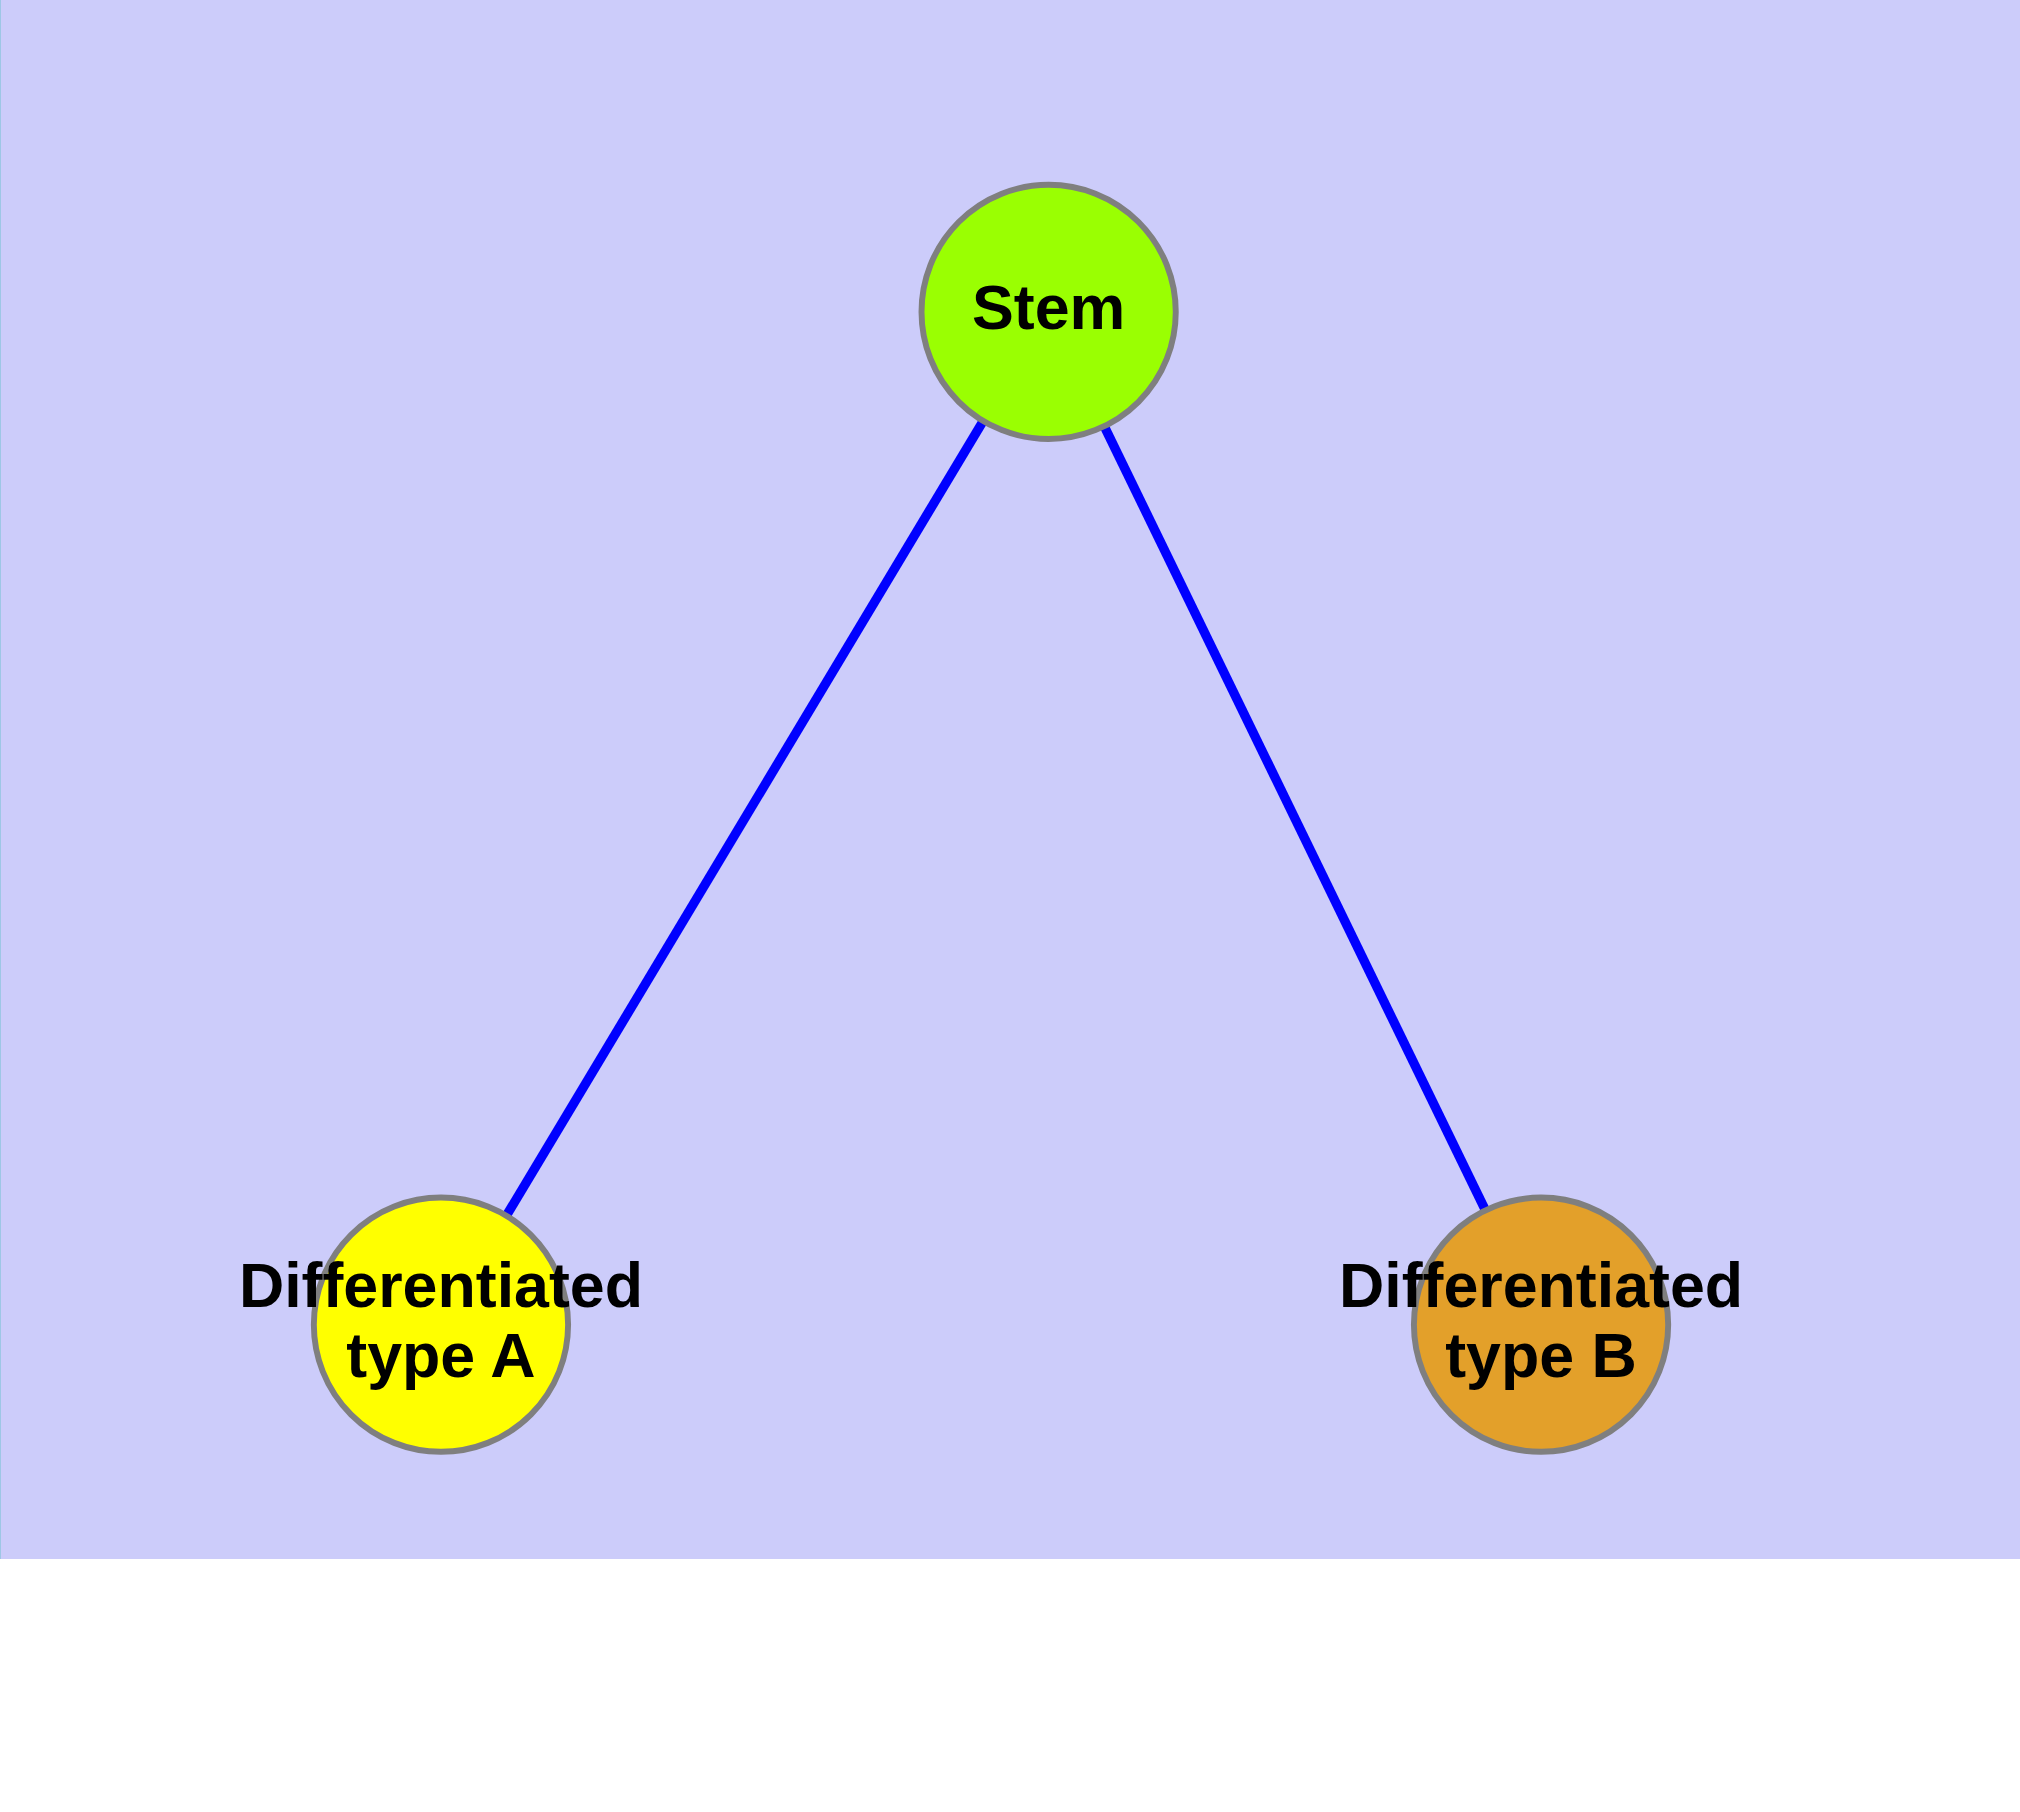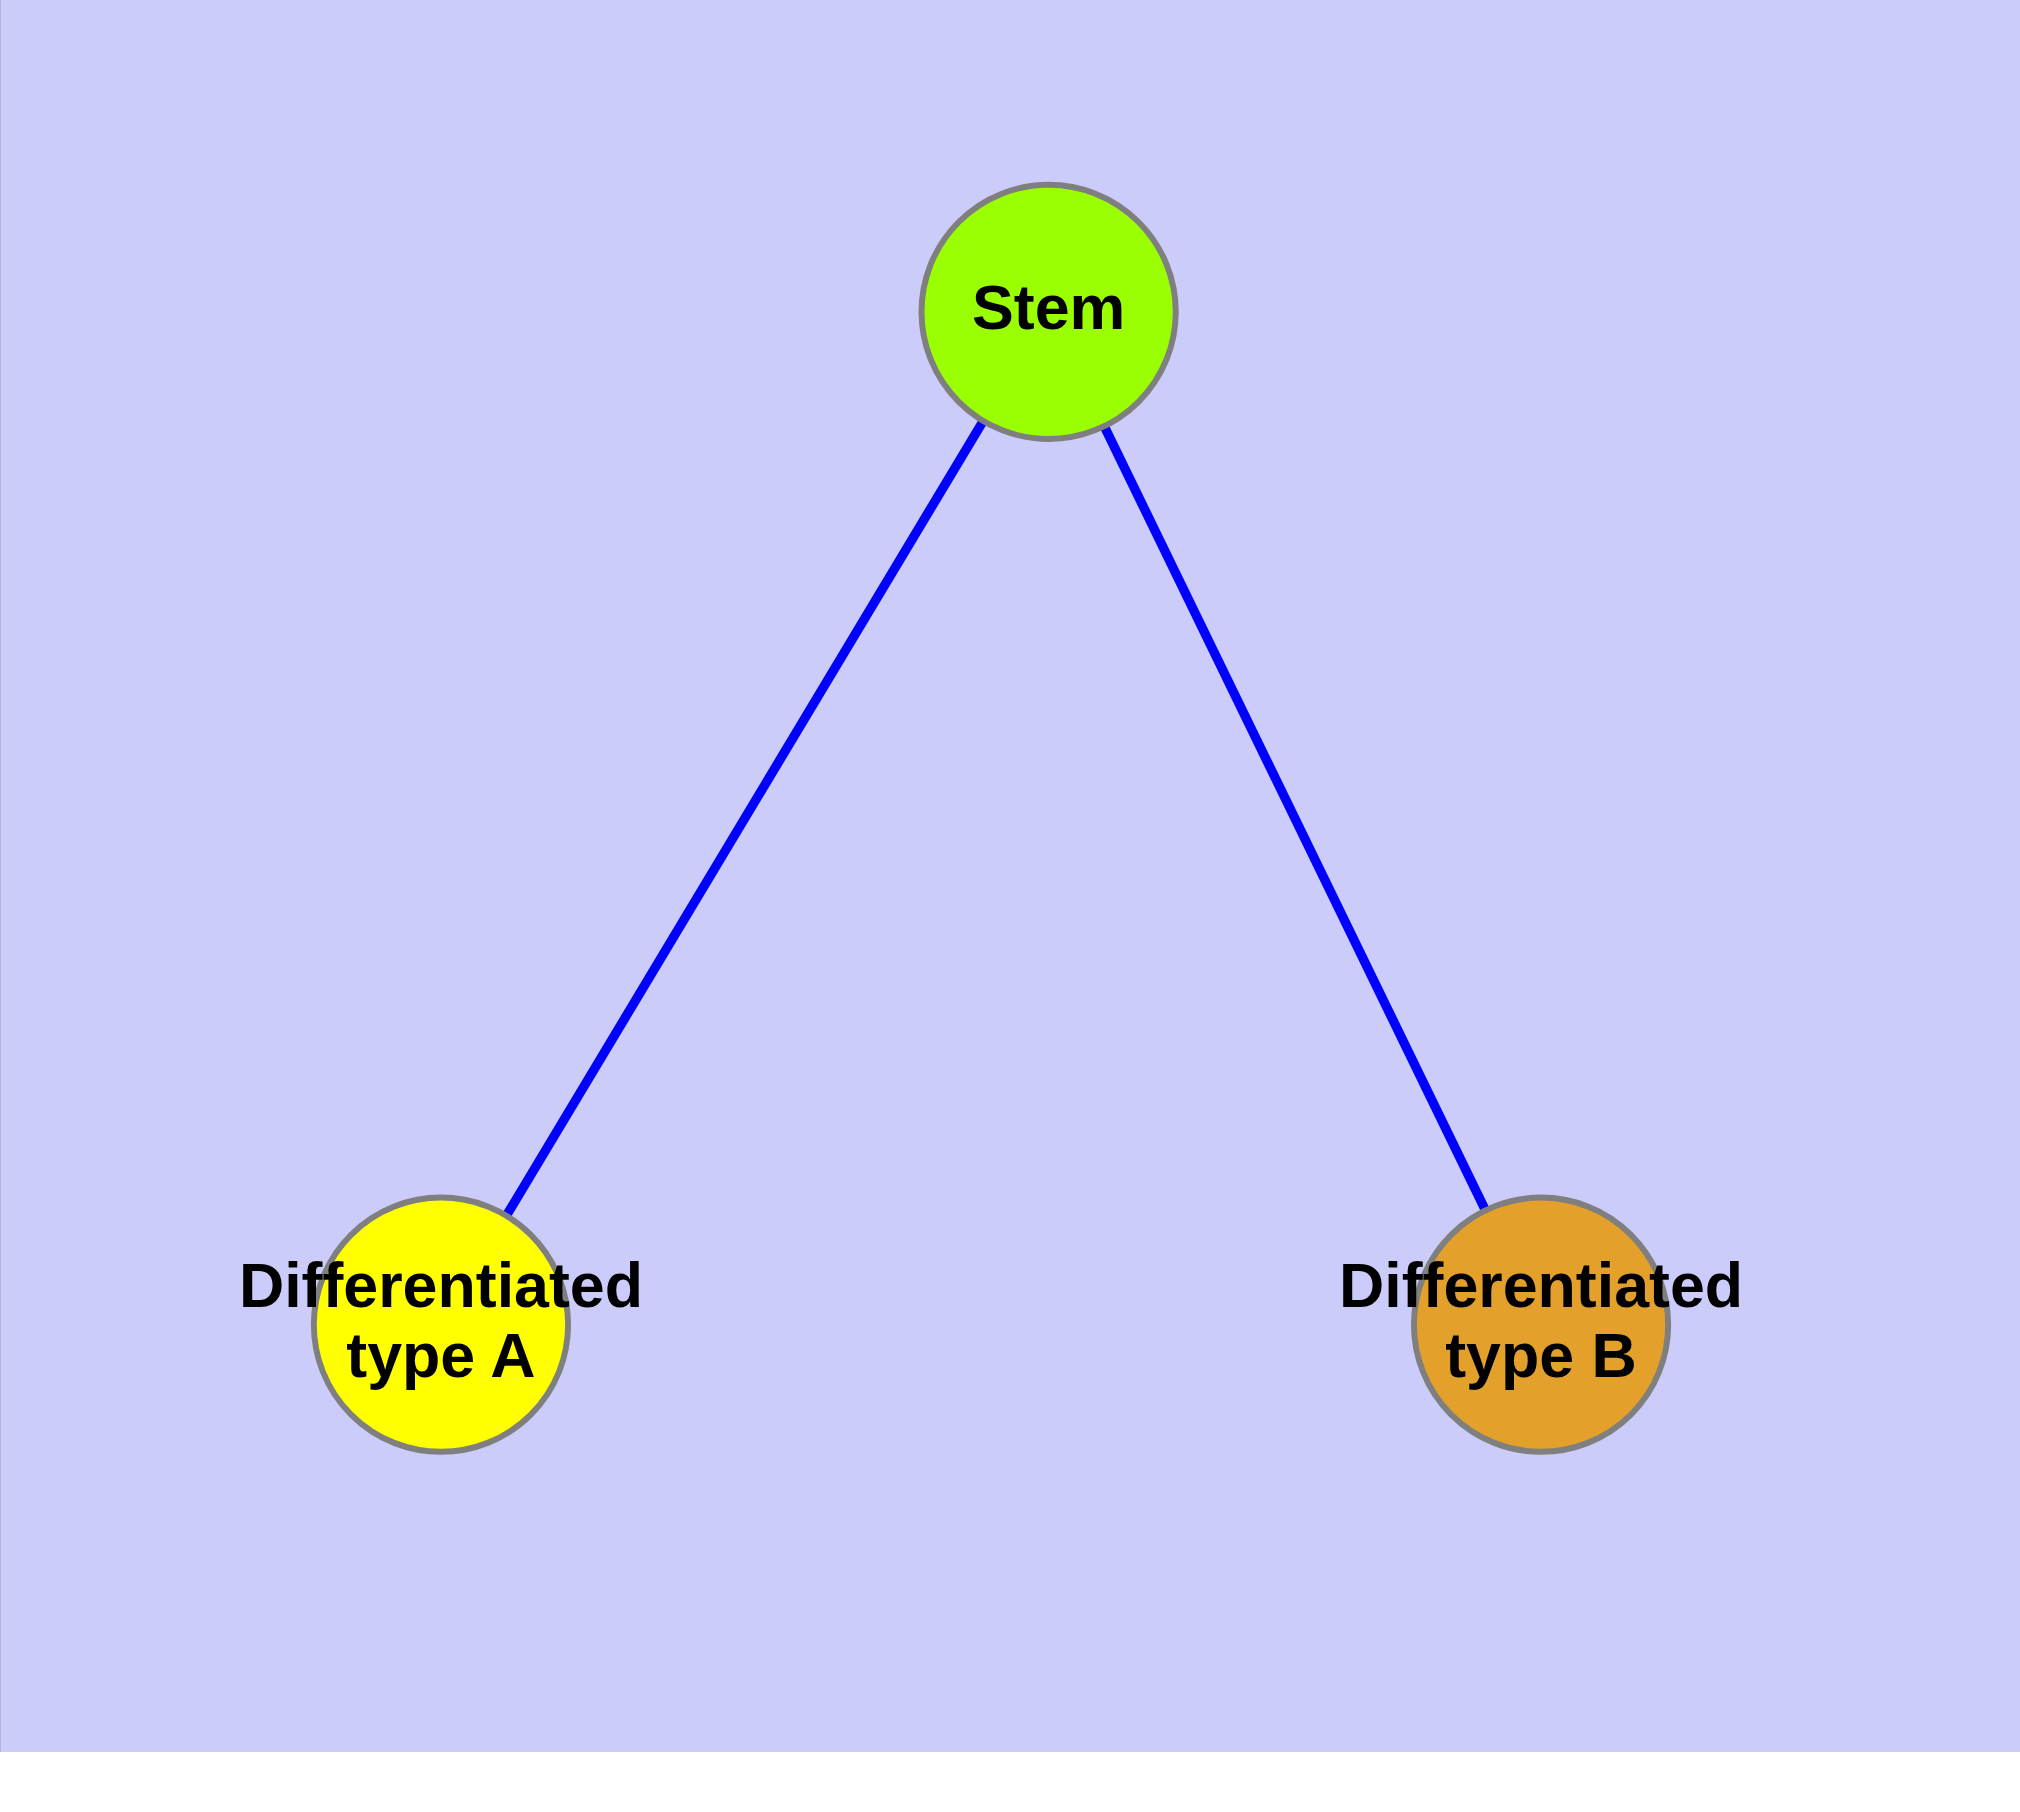--- a/index.html
+++ b/index.html
@@ -27,21 +27,21 @@
     font-weight: bold;
     fill: #000000;
     text-anchor: middle;
     dominant-baseline: middle;
     paint-order: normal;
   }
 </style>
 </head>
 <body>
 
-<div id="canvas" style="width: 2021px; height: 1752px; background: #737373;">
+<div id="canvas" style="width: 2021px; height: 1559px; background: #14b8a6;">
   <svg id="graph-svg" viewBox="0 0 2384 2138" xmlns="http://www.w3.org/2000/svg" style="width: 2021px; height: 1812px;">
 
     <rect id="bg-rect" x="0" y="0" width="2384" height="2138" fill="#CCCCFA"></rect>
 
     <g id="edges-layer">
         <line x1="1237" y1="368" x2="520" y2="1563" stroke="#0000FF" stroke-width="11" stroke-linecap="butt"></line>
         <line x1="1237" y1="368" x2="1818" y2="1563" stroke="#0000FF" stroke-width="11" stroke-linecap="butt"></line>
       </g>
     <g id="nodes-layer">
         <g>

